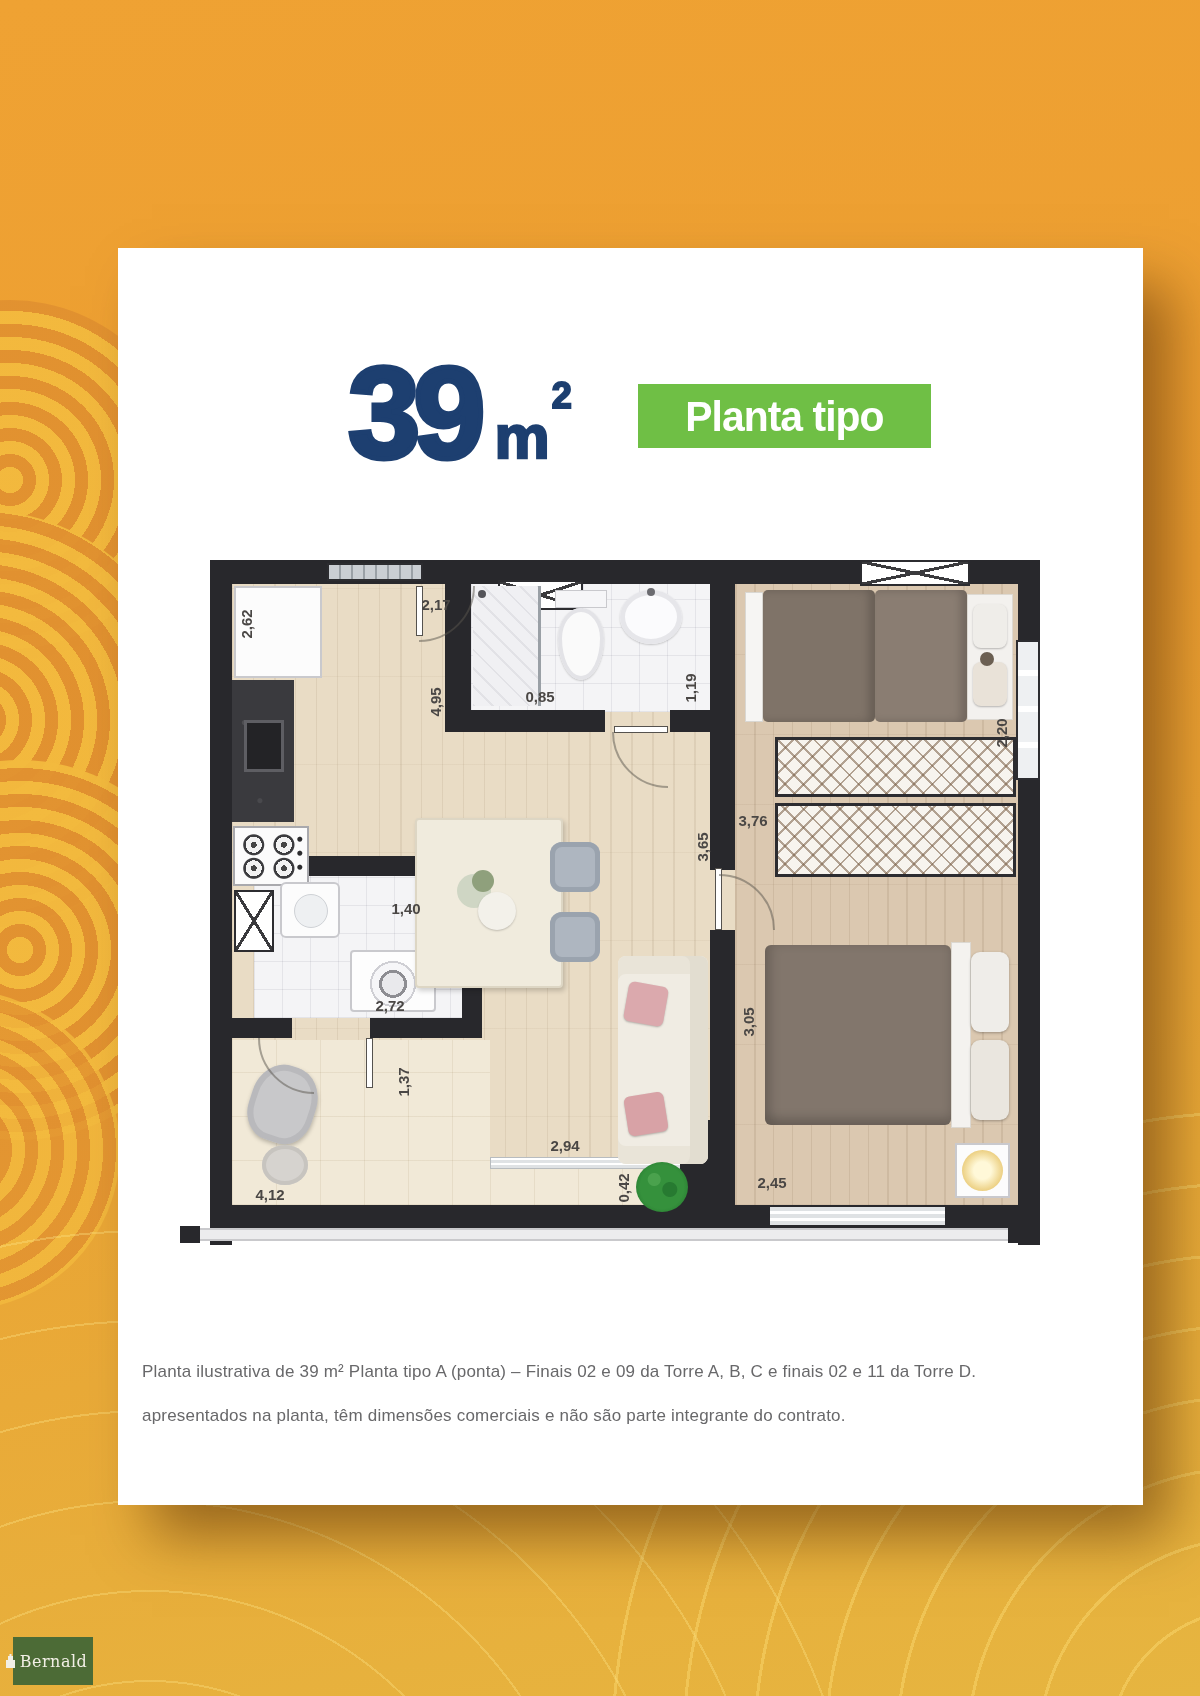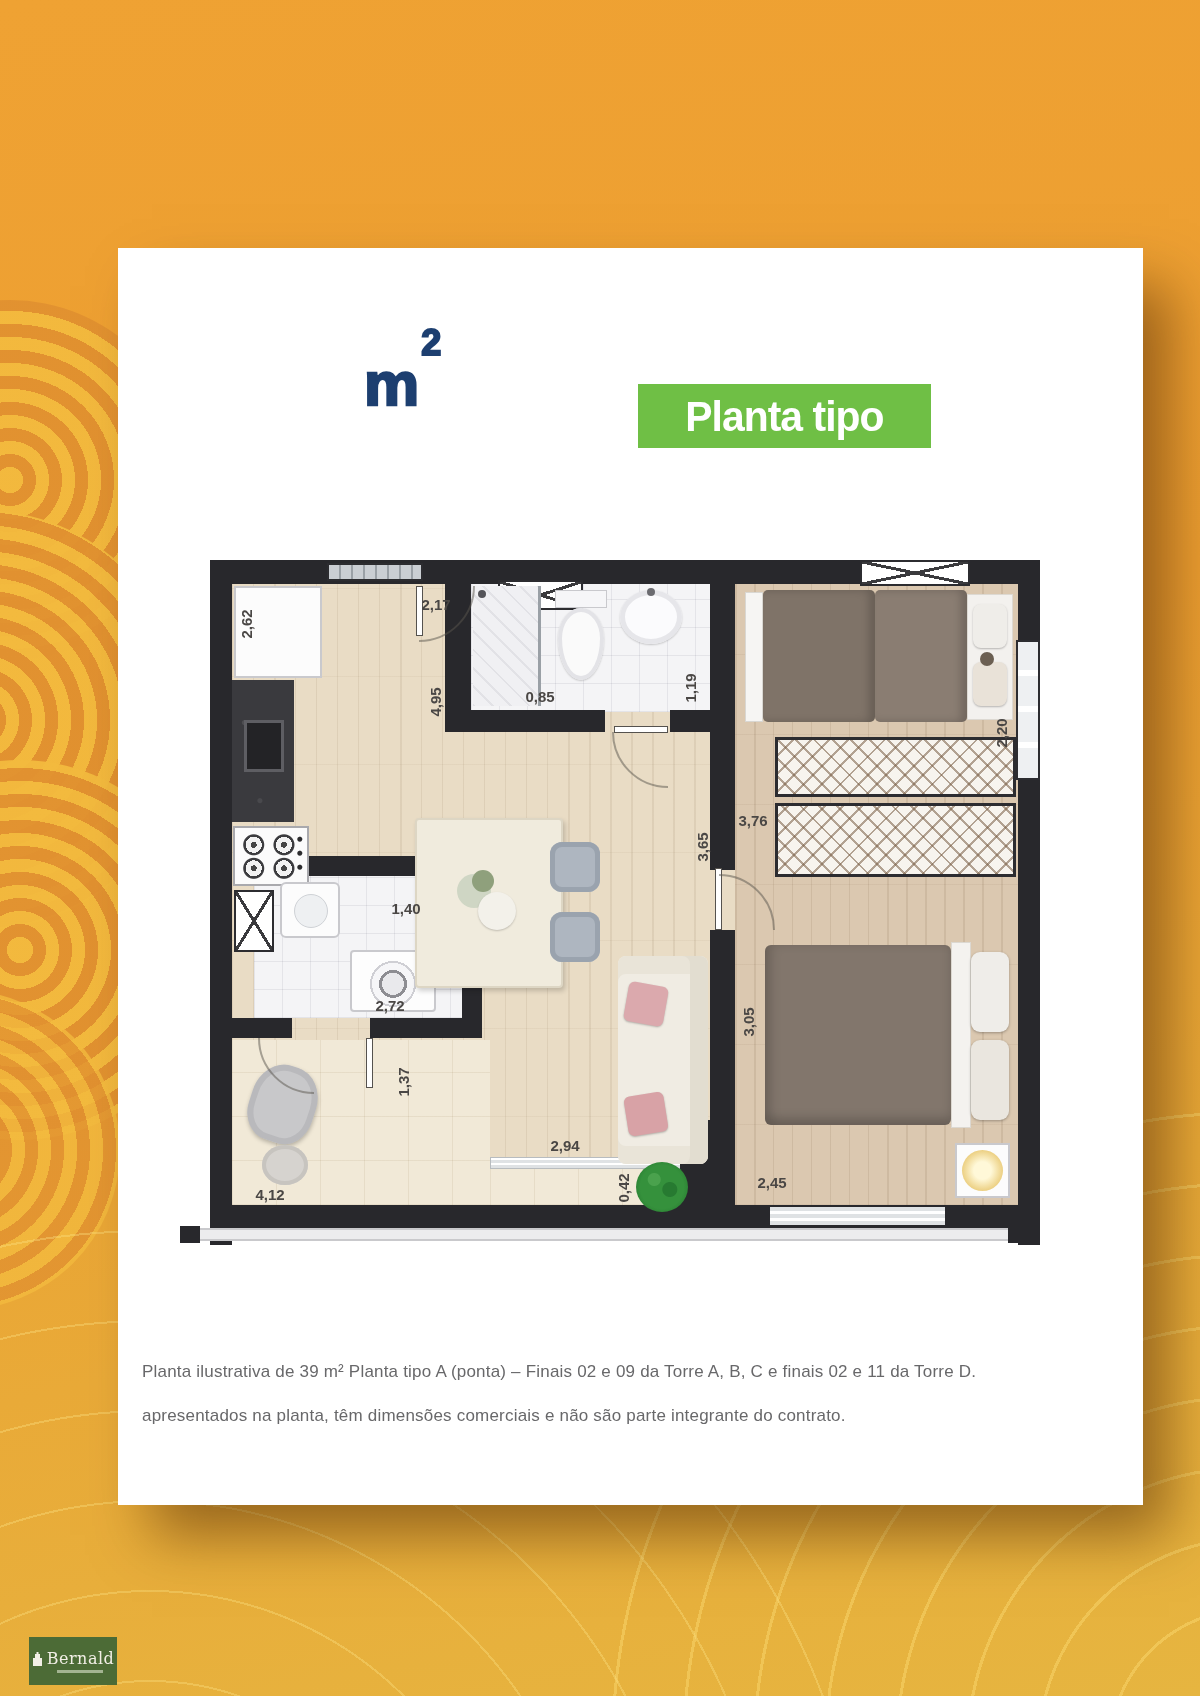--- a/index.html
+++ b/index.html
@@ -58,40 +58,41 @@
       border:3px solid #2c2c30;box-sizing:border-box;}
   .arcq{border:2px solid rgba(90,85,78,.5);border-radius:50%;box-sizing:border-box;}
   .leaf{background:#ffffff;border:1px solid #55524e;box-sizing:border-box;}
   .dim{transform:translate(-50%,-50%);font-weight:bold;font-size:15px;color:#4a4745;white-space:nowrap;z-index:40;}
   .dim .vert{display:inline-block;transform:rotate(-90deg);}
 
   
   .disclaimer{left:24px;top:1096px;width:960px;font-size:17px;line-height:22px;color:#68686a;letter-spacing:.2px;}
 
   
-  .logo{left:13px;top:1637px;width:88px;height:48px;background:#4c6b36;display:flex;align-items:center;justify-content:center;flex-direction:column;margin-left:16px;}
+  .logo{left:13px;top:1637px;width:80px;height:48px;background:#4c6b36;display:flex;align-items:center;justify-content:center;}
   .logo-row{display:flex;align-items:center;gap:4px;}
   .logo-text{font-family:"DejaVu Serif","Liberation Serif",serif;font-size:16px;color:#f2efe6;letter-spacing:.5px;}
   .logo-tag{width:46px;height:3px;margin-top:2px;margin-left:14px;background:rgba(235,240,220,.55);}
 </style>
 </head>
 <body>
 
 <div class="stage">
 
   <div class="a rings" style="left:-170px;top:300px;width:360px;height:360px"></div>
   <div class="a rings" style="left:-230px;top:510px;width:420px;height:420px"></div>
   <div class="a rings" style="left:-170px;top:760px;width:380px;height:380px"></div>
   <div class="a rings" style="left:-200px;top:990px;width:320px;height:320px;opacity:.8"></div>
   <div class="a arcs gold" style="left:550px;top:1050px;width:1400px;height:1400px"></div>
   <div class="a arcs soft" style="left:-650px;top:1150px;width:1600px;height:1600px"></div>
 
   <div class="a card">
 
     <div class="a title-row">
+      <span class="title-big">39</span>
       <span class="title-unit"><span>m</span><sup>2</sup></span>
     </div>
     <div class="a badge">
       <span>Planta tipo</span>
     </div>
 
     <div class="a plan">
 
       <div class="a wood" style="left:22px;top:24px;width:786px;height:621px"></div>
       <div class="a tile" style="left:261px;top:24px;width:240px;height:128px"></div>

